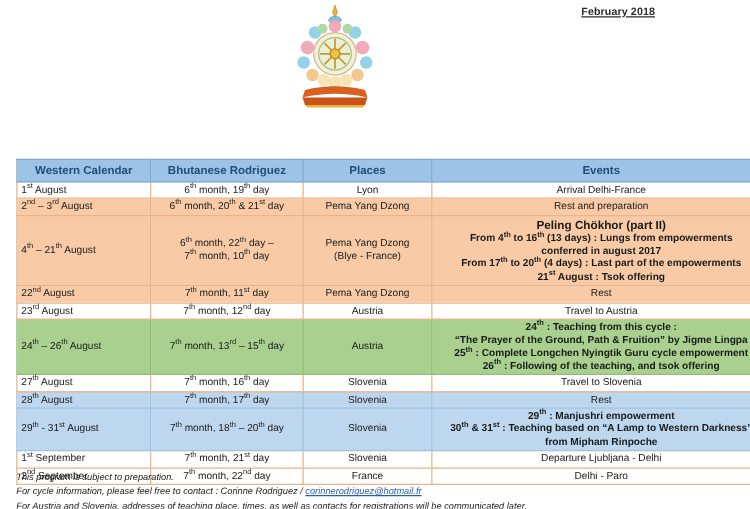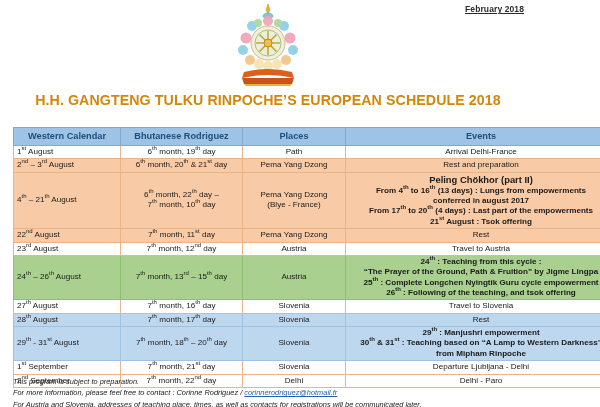--- a/index.html
+++ b/index.html
@@ -134,36 +134,35 @@
         <line x1="44.5" y1="32.5" x2="27.5" y2="49.5"></line>
       </g>
       <circle cx="36" cy="41" r="4" fill="#F0C040" stroke="#B8892A" stroke-width="1"></circle>
 
       <path d="M12 70 Q36 64 60 70 L62 76 Q36 70 10 76 Z" fill="#D9601F"></path>
       <path d="M10 76 L62 76 L60 82 L12 82 Z" fill="#C9531A"></path>
       <path d="M12 82 L60 82 L58 84 L14 84 Z" fill="#E8B33A"></path>
     </svg>
   </div>
 
-  <div class="doc-title">H.H. GANGTENG TULKU RINPOCHE’S EUROPEAN SCHEDULE 2018</div>
 
   <table class="sched">
     <thead>
       <tr>
         <th class="c-west">Western Calendar</th>
         <th class="c-bhu">Bhutanese Rodriguez</th>
         <th class="c-pla">Places</th>
         <th class="c-eve">Events</th>
       </tr>
     </thead>
     <tbody id="sched-body">
         <tr class="r-white">
           <td class="c-west">1<sup>st</sup> August</td>
           <td class="c-bhu">6<sup>th</sup> month, 19<sup>th</sup> day</td>
-          <td class="c-pla">Path</td>
+          <td class="c-pla">Lyon</td>
           <td class="c-eve">
             <span class="ev-line">Arrival Delhi-France</span>
           </td>
         </tr>
         <tr class="r-peach">
           <td class="c-west">2<sup>nd</sup> – 3<sup>rd</sup> August</td>
           <td class="c-bhu">6<sup>th</sup> month, 20<sup>th</sup> &amp; 21<sup>st</sup> day</td>
           <td class="c-pla">Pema Yang Dzong</td>
           <td class="c-eve">
             <span class="ev-line">Rest and preparation</span>
@@ -238,27 +237,27 @@
           <td class="c-west">1<sup>st</sup> September</td>
           <td class="c-bhu">7<sup>th</sup> month, 21<sup>st</sup> day</td>
           <td class="c-pla">Slovenia</td>
           <td class="c-eve">
             <span class="ev-line">Departure Ljubljana - Delhi</span>
           </td>
         </tr>
         <tr class="r-white">
           <td class="c-west">2<sup>nd</sup> September</td>
           <td class="c-bhu">7<sup>th</sup> month, 22<sup>nd</sup> day</td>
-          <td class="c-pla">Delhi</td>
+          <td class="c-pla">France</td>
           <td class="c-eve">
             <span class="ev-line">Delhi - Paro</span>
           </td>
         </tr>
       </tbody>
   </table>
 
   <div class="notes">
     <span class="line">This program is subject to preparation.</span>
-    <span class="line"><span>For more information, please feel free to contact : Corinne Rodriguez / </span><a class="mail" href="#">corinnerodriguez@hotmail.fr</a></span>
+    <span class="line"><span>For cycle information, please feel free to contact : Corinne Rodriguez / </span><a class="mail" href="#">corinnerodriguez@hotmail.fr</a></span>
     <span class="line">For Austria and Slovenia, addresses of teaching place, times, as well as contacts for registrations will be communicated later.</span>
   </div>
 
 </div>
 
 </body></html>

